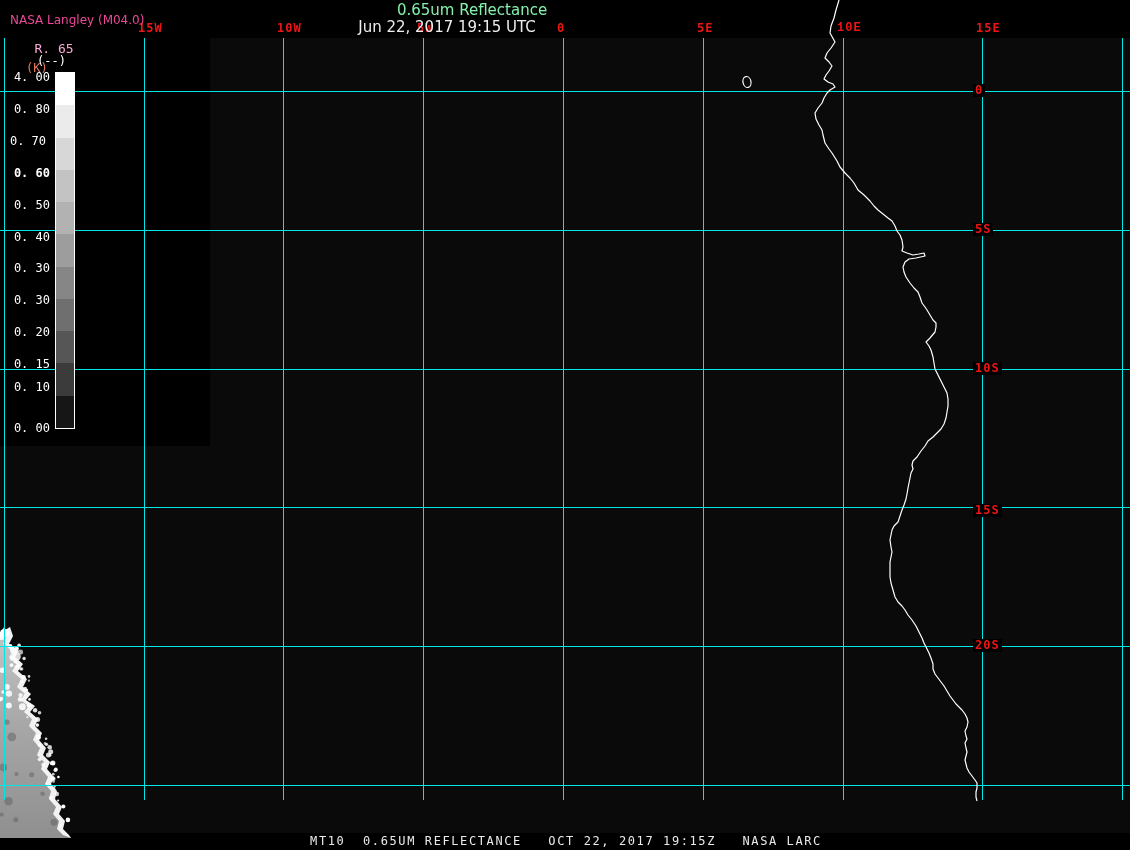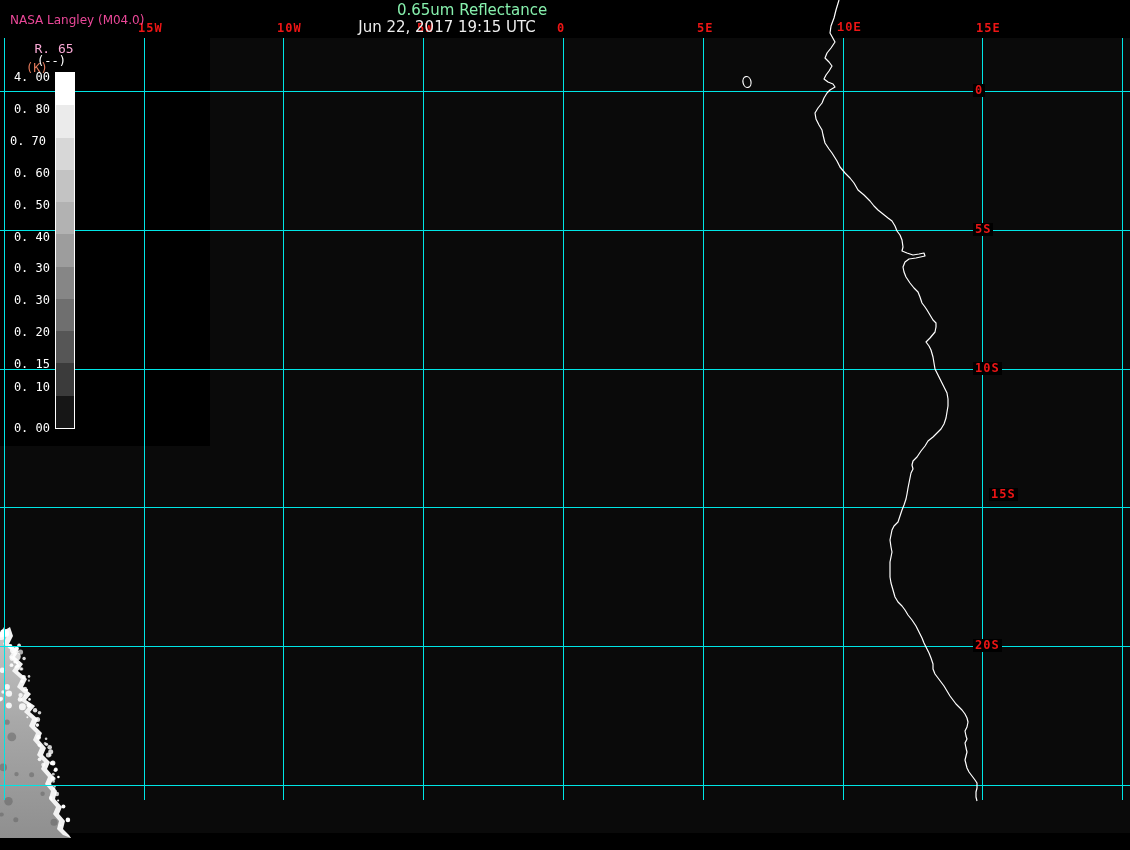--- a/index.html
+++ b/index.html
@@ -170,40 +170,41 @@
       <ellipse cx="747" cy="82" rx="4" ry="5.5" fill="none" stroke="#ffffff" stroke-width="1.2" transform="rotate(-12 747 82)"></ellipse>
     </svg>
 
   <div id="label-layer">
     <div id="cb-title">R. 65</div>
     <div id="cb-units-k">(K)</div>
     <div id="cb-units">(--)</div>
   <div class="cb-tick" style="top: 71px;">4. 00</div>
       <div class="cb-tick" style="top: 102.9px;">0. 80</div>
       <div class="cb-tick" style="top: 134.8px; text-align: center;">0. 70</div>
-      <div class="cb-tick" style="top: 166.7px;">0. 60</div>
+      <div class="cb-tick" style="top: 166.7px; font-weight: bold;">0. 60</div>
       <div class="cb-tick" style="top: 198.6px;">0. 50</div>
       <div class="cb-tick" style="top: 230.5px;">0. 40</div>
       <div class="cb-tick" style="top: 262.4px;">0. 30</div>
       <div class="cb-tick" style="top: 294.3px;">0. 30</div>
       <div class="cb-tick" style="top: 326.2px;">0. 20</div>
       <div class="cb-tick" style="top: 358.1px;">0. 15</div>
       <div class="cb-tick" style="top: 381px;">0. 10</div>
       <div class="cb-tick" style="top: 421.9px;">0. 00</div>
       <div class="lon-label" style="left: 138px;">15W</div>
       <div class="lon-label" style="left: 277px;">10W</div>
       <div class="lon-label" style="left: 417px;">5W</div>
       <div class="lon-label" style="left: 557px;">0</div>
       <div class="lon-label" style="left: 697px;">5E</div>
       <div class="lon-label" style="left: 837px; font-family: Liberation Mono, monospace;">10E</div>
       <div class="lon-label" style="left: 976px;">15E</div>
       <div class="lat-label" style="left: 973px; top: 84px;">0</div>
       <div class="lat-label" style="left: 973px; top: 223px;">5S</div>
       <div class="lat-label" style="left: 973px; top: 362px;">10S</div>
-      <div class="lat-label" style="left: 973px; top: 488px; margin-left: 16px;">15S</div>
+      <div class="lat-label" style="left: 973px; top: 504px;">15S</div>
       <div class="lat-label" style="left: 973px; top: 639px;">20S</div>
     </div>
 
   <div id="credit">NASA Langley (M04.0)</div>
   <div id="title-line1">0.65um Reflectance</div>
   <div id="title-line2">Jun 22, 2017 19:15 UTC</div>
 
+  <div id="footer">MT10  0.65UM REFLECTANCE   OCT 22, 2017 19:15Z   NASA LARC</div>
 </div>
 
 </body></html>

